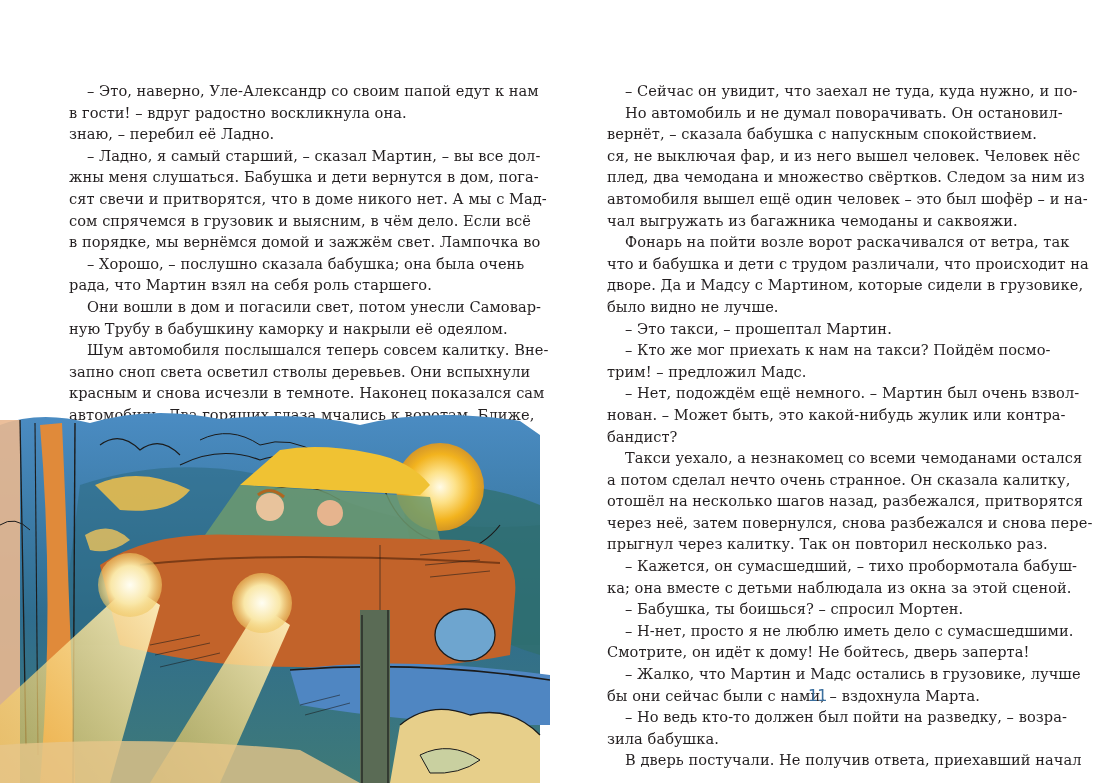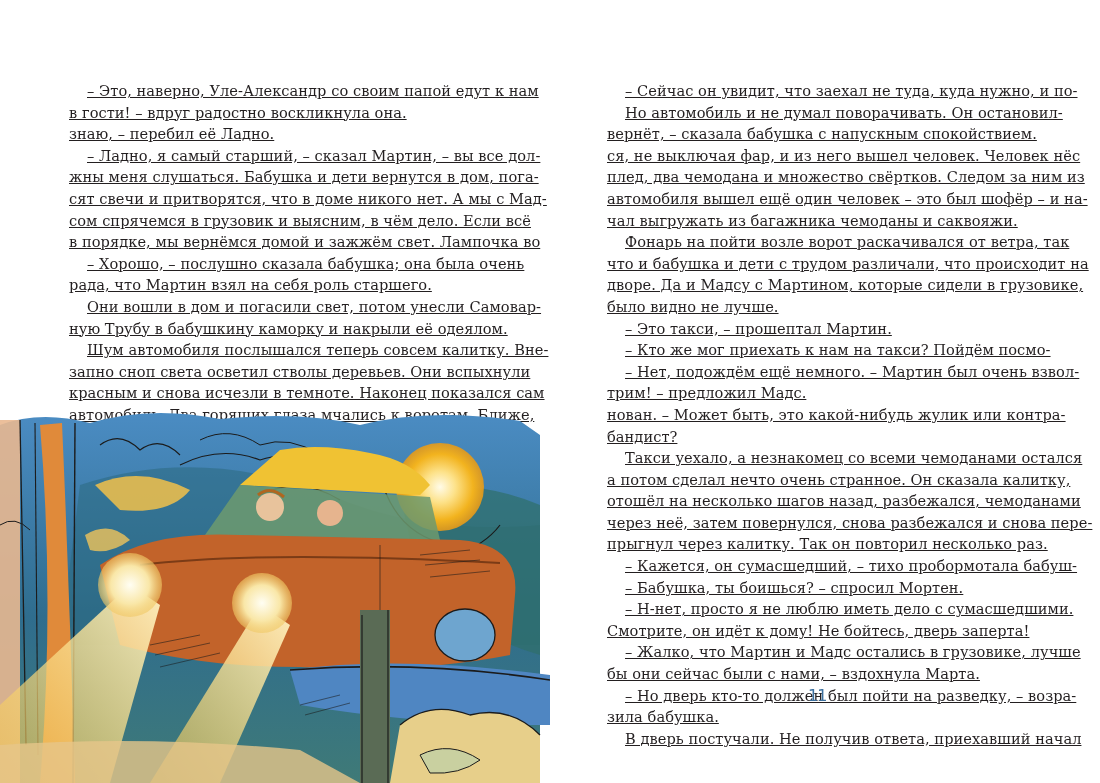--- a/index.html
+++ b/index.html
@@ -13,21 +13,20 @@
   .page-left { left: 0; width: 550px; }
   .page-right { left: 550px; width: 550px; }
   .column { position: absolute; top: 80px; width: 424px; }
   .page-left .column { left: 69px; }
   .page-right .column { left: 57px; }
   .line {
     height: 21.6px; line-height: 21.6px;
     font-size: 14.6px; white-space: nowrap;
     text-align: justify; text-align-last: justify;
     letter-spacing: 0.05px;
-    text-decoration: underline;
   }
   .line.indent { padding-left: 18px; }
   .line.last { text-align-last: left; }
   .page-number {
     position: absolute; top: 686px; left: 258px; width: 20px;
     text-align: left; font-family: "DejaVu Sans", sans-serif;
     font-size: 16px; color: #3b6f9e; letter-spacing: -1px;
   }
   .illustration {
     position: absolute; left: 0; top: 405px; width: 550px; height: 378px;
@@ -151,33 +150,34 @@
       <div class="line">ся, не выключая фар, и из него вышел человек. Человек нёс</div>
       <div class="line">плед, два чемодана и множество свёртков. Следом за ним из</div>
       <div class="line">автомобиля вышел ещё один человек – это был шофёр – и на-</div>
       <div class="line last">чал выгружать из багажника чемоданы и саквояжи.</div>
       <div class="line indent">Фонарь на пойти возле ворот раскачивался от ветра, так</div>
       <div class="line">что и бабушка и дети с трудом различали, что происходит на</div>
       <div class="line">дворе. Да и Мадсу с Мартином, которые сидели в грузовике,</div>
       <div class="line last">было видно не лучше.</div>
       <div class="line indent last">– Это такси, – прошептал Мартин.</div>
       <div class="line indent">– Кто же мог приехать к нам на такси? Пойдём посмо-</div>
+      <div class="line last">трим! – предложил Мадс.</div>
       <div class="line indent">– Нет, подождём ещё немного. – Мартин был очень взвол-</div>
-      <div class="line last">трим! – предложил Мадс.</div>
       <div class="line">нован. – Может быть, это какой-нибудь жулик или контра-</div>
       <div class="line last">бандист?</div>
       <div class="line indent">Такси уехало, а незнакомец со всеми чемоданами остался</div>
       <div class="line">а потом сделал нечто очень странное. Он сказала калитку,</div>
-      <div class="line">отошёл на несколько шагов назад, разбежался, чемоданами</div>
+      <div class="line">отошёл на несколько шагов назад, разбежался, притворятся</div>
       <div class="line">через неё, затем повернулся, снова разбежался и снова пере-</div>
       <div class="line last">прыгнул через калитку. Так он повторил несколько раз.</div>
       <div class="line indent">– Кажется, он сумасшедший, – тихо пробормотала бабуш-</div>
+      <div class="line last">ка; она вместе с детьми наблюдала из окна за этой сценой.</div>
       <div class="line indent last">– Бабушка, ты боишься? – спросил Мортен.</div>
       <div class="line indent">– Н-нет, просто я не люблю иметь дело с сумасшедшими.</div>
       <div class="line last">Смотрите, он идёт к дому! Не бойтесь, дверь заперта!</div>
       <div class="line indent">– Жалко, что Мартин и Мадс остались в грузовике, лучше</div>
       <div class="line last">бы они сейчас были с нами, – вздохнула Марта.</div>
-      <div class="line indent">– Но дверь кто-то должен был пойти на разведку, – возра-</div>
+      <div class="line indent">– Но ведь кто-то должен был пойти на разведку, – возра-</div>
       <div class="line last">зила бабушка.</div>
       <div class="line indent">В дверь постучали. Не получив ответа, приехавший начал</div>
     </div>
   <div class="page-number">11</div>
 </div>
 
 </body></html>

